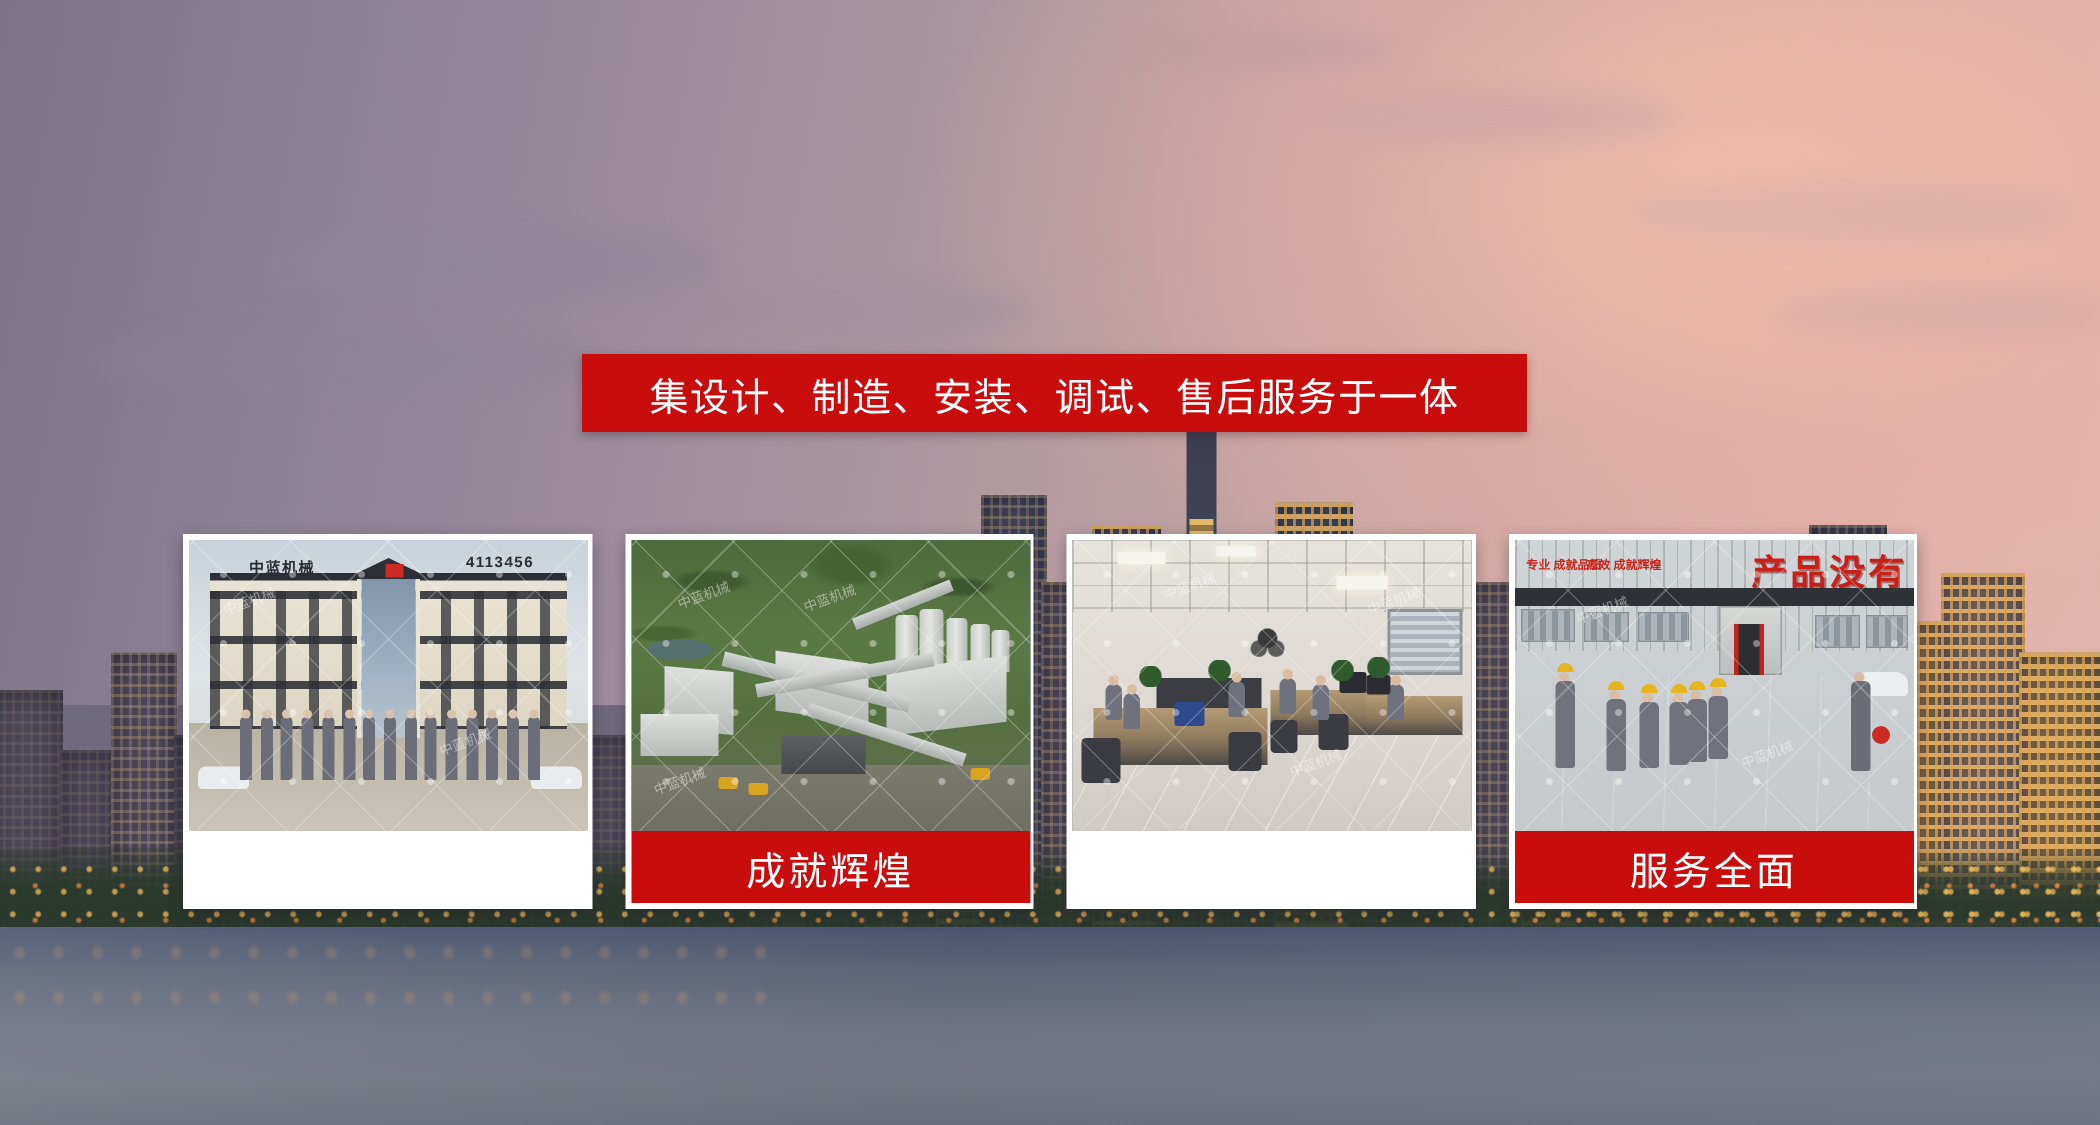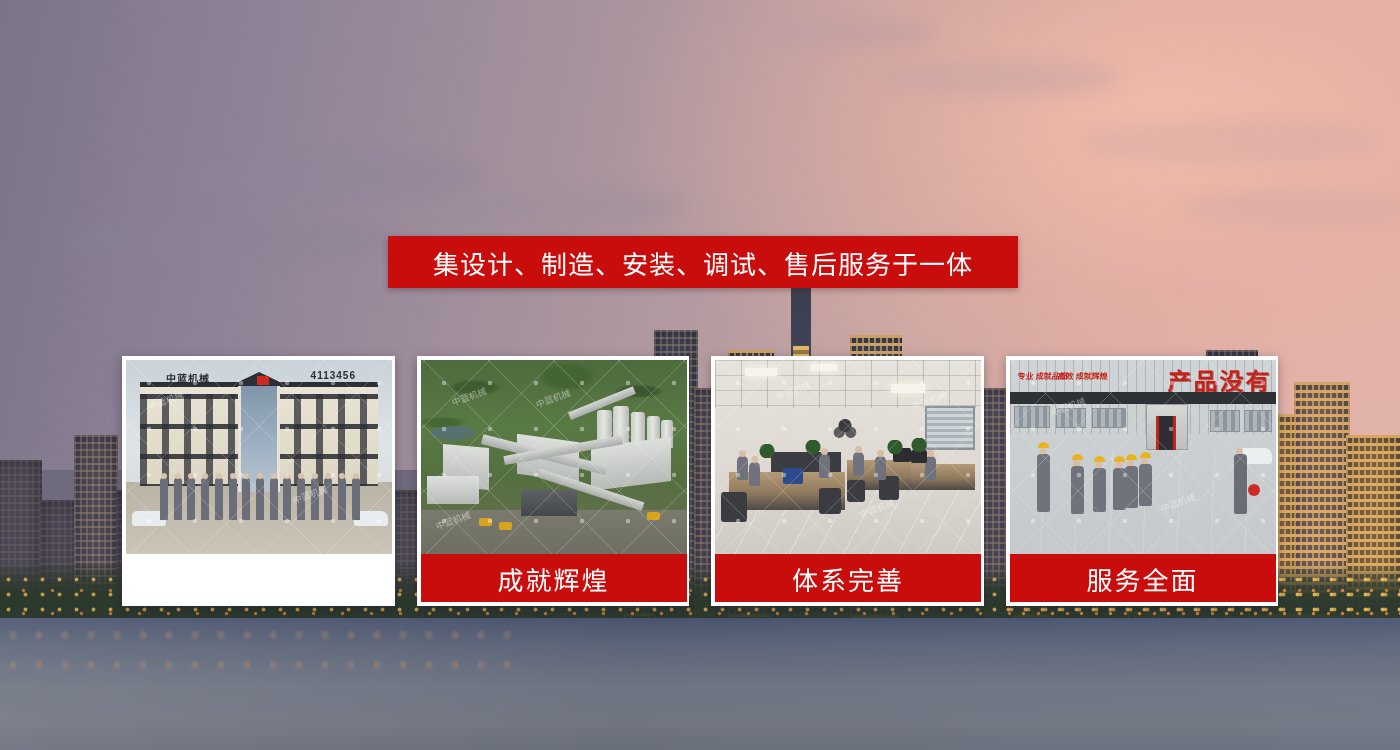--- a/index.html
+++ b/index.html
@@ -563,21 +563,20 @@
         <div class="p3-plant" style="left:44px;top:84px;"></div>
         <div class="p3-plant" style="left:90px;top:80px;"></div>
         <div class="p3-plant" style="left:172px;top:80px;"></div>
         <div class="p3-plant" style="left:196px;top:78px;"></div>
 
         <div class="mesh"></div>
         <span class="wm" style="left:60px;top:24px;">中蓝机械</span>
         <span class="wm" style="left:196px;top:34px;">中蓝机械</span>
         <span class="wm" style="left:144px;top:142px;">中蓝机械</span>
       </div>
-      <div class="card-cap">体系完善</div>
     </div>
 
     <div class="card">
       <div class="card-photo">
         <div class="p4-sky"></div>
         <div class="p4-facade"></div>
         <div class="p4-bigtext">产品没有</div>
         <div class="p4-smalltext" style="left:8px;">专业
 成就品质</div>
         <div class="p4-smalltext" style="left:48px;">高效

